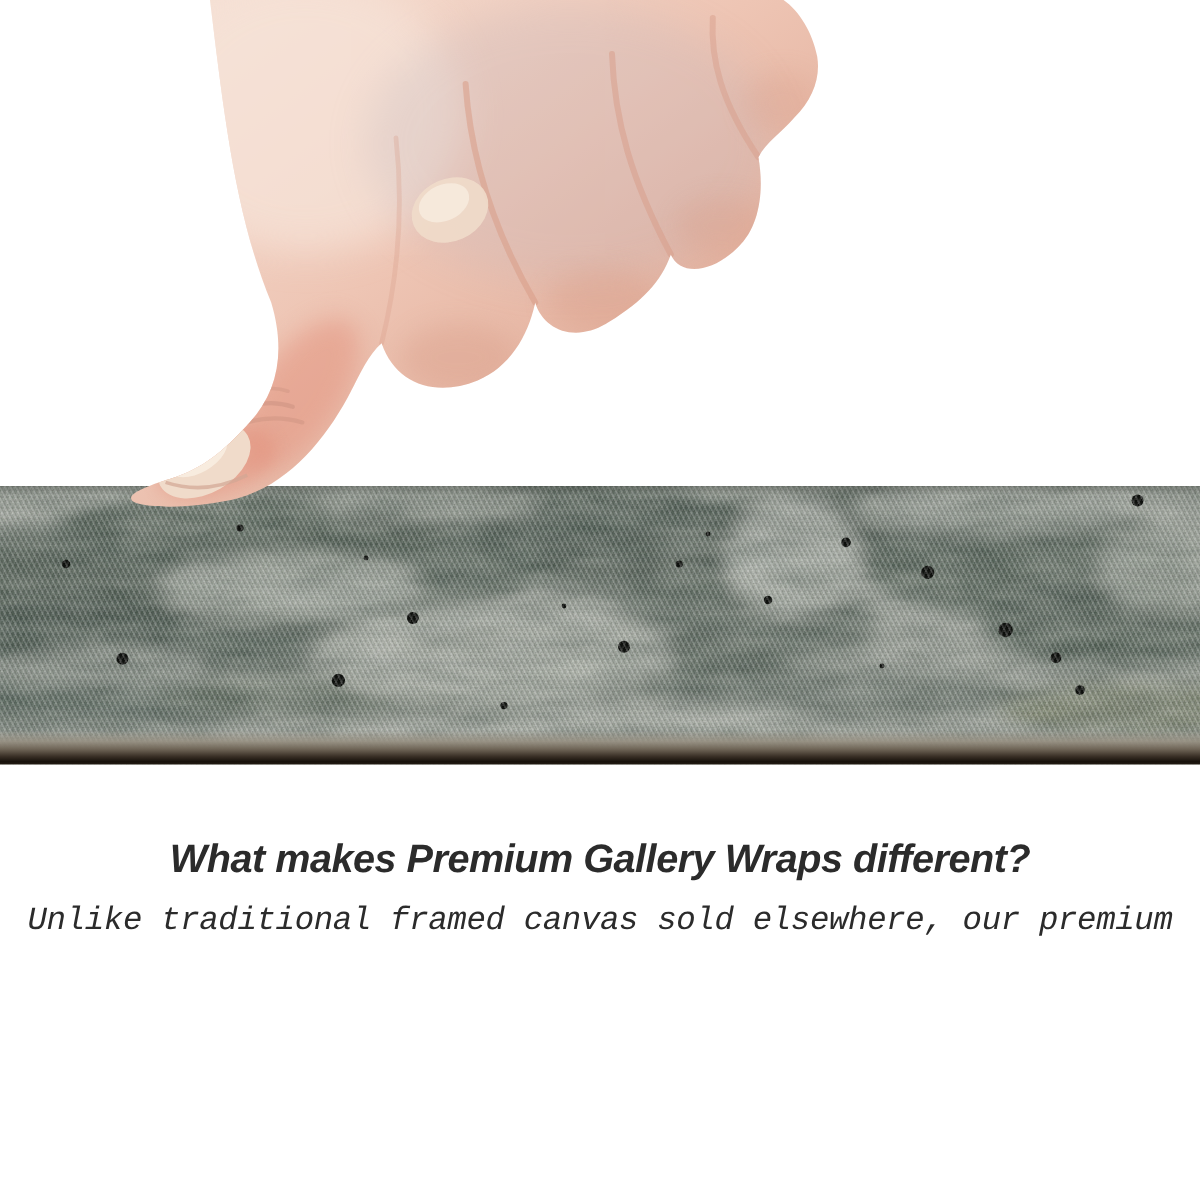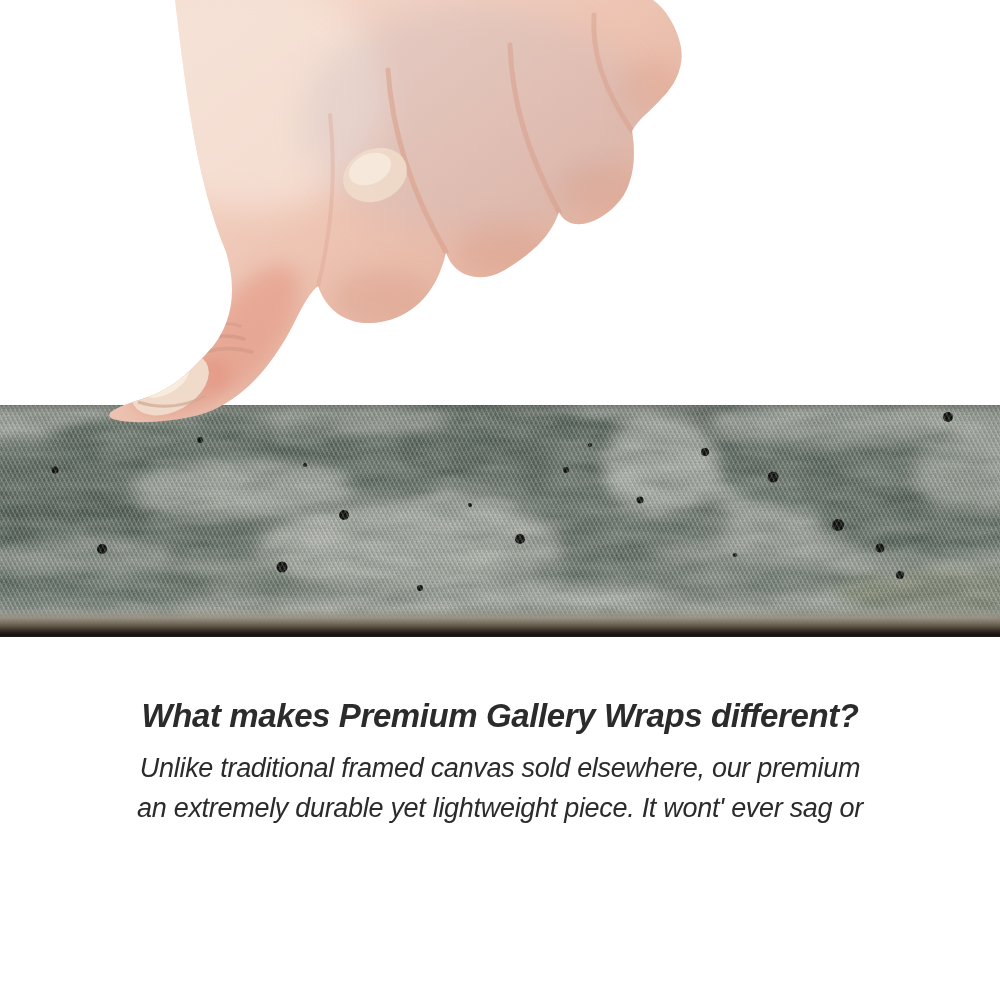--- a/index.html
+++ b/index.html
@@ -40,21 +40,21 @@
   
   .copy{
     position:absolute;left:0;right:0;top:694px;z-index:2;
     text-align:center;font-style:italic;color:var(--text,#2b2b2b);
   }
   .heading{
     font-size:33px;line-height:44px;font-weight:600;letter-spacing:-0.4px;
     margin-bottom:11px;
   }
   .body-line{
-    font-size:27px;line-height:39.5px;font-weight:500;letter-spacing:-0.3px;
+    font-size:27px;line-height:39.5px;font-weight:500;letter-spacing:-0.3px;font-family:Liberation Mono, monospace;
   }
 </style>
 </head>
 <body>
 
 <div class="stage">
 
   <div class="hand-wrap">
     <svg viewBox="0 0 620 435" aria-hidden="true">
       <defs>
@@ -199,16 +199,15 @@
       </g>
     </svg>
     <div class="weave"></div>
     <div class="strip-top-shade"></div>
     <div class="strip-edge"></div>
   </div>
 
   <div class="copy">
     <div class="heading">What makes Premium Gallery Wraps different?</div>
     <div class="body-line">Unlike traditional framed canvas sold elsewhere, our premium</div>
-    <div class="body-line">an extremely durable yet lightweight piece. It wont' ever sag or</div>
   </div>
 
 </div>
 
 </body></html>

